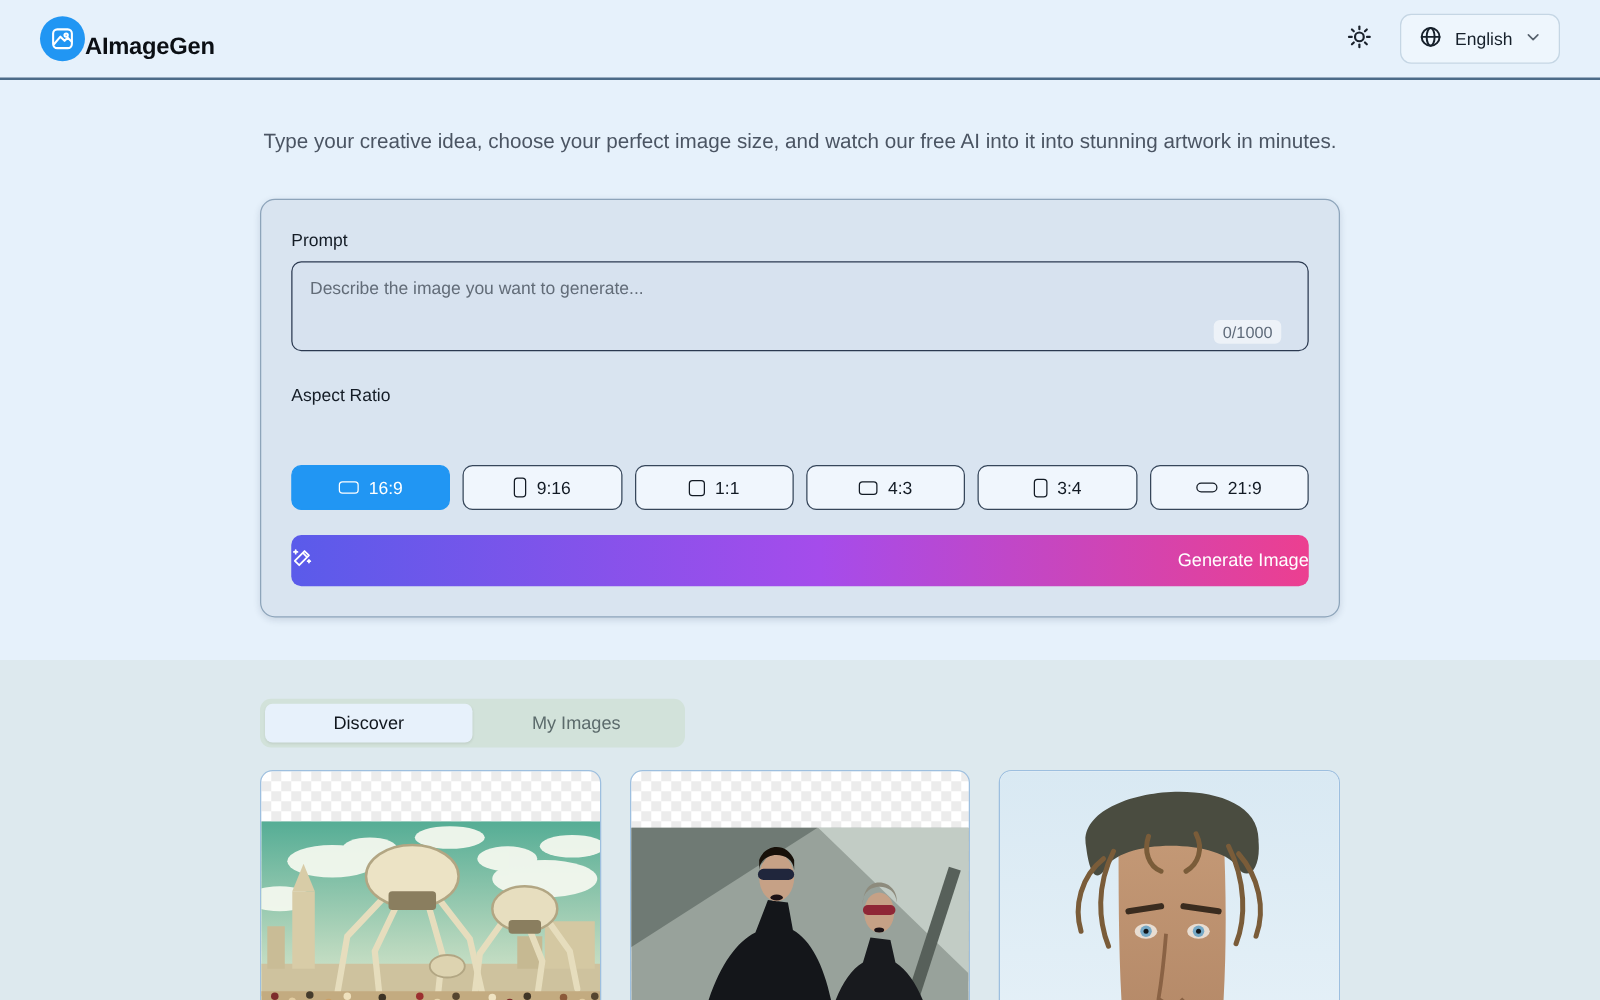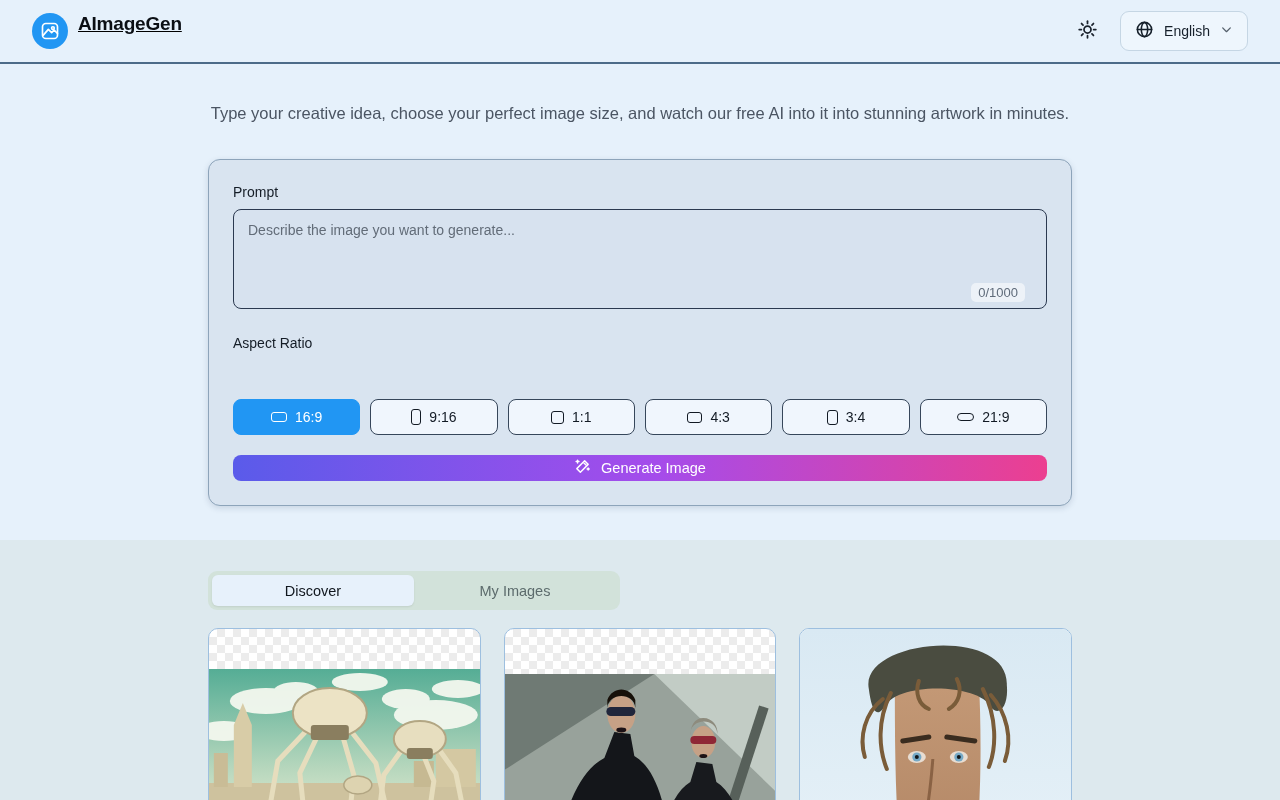--- a/index.html
+++ b/index.html
@@ -4,21 +4,21 @@
 <style>
   * { margin:0; padding:0; box-sizing:border-box; }
   html,body { width:1280px; height:800px; overflow:hidden; }
   body { font-family:"Liberation Sans", sans-serif; background:#dde9ee; }
 
   
   .header {
     height:64px; background:#e6f1fb; display:flex; align-items:center;
     justify-content:space-between; padding:0 32px; border-bottom:2px solid #4c6b88;
   }
-  .brand { display:flex; align-items:flex-start; gap:10px;text-decoration:underline; }
+  .brand { display:flex; align-items:flex-end; gap:0; }
   .logo-circle {
     width:36px; height:36px; border-radius:50%; background:#2196f3;
     display:flex; align-items:center; justify-content:center;
   }
   .brand-name { font-size:19px; font-weight:700; color:#0b0f14; letter-spacing:-0.2px; }
   .header-right { display:flex; align-items:center; gap:22px; }
   .theme-btn { background:none; border:none; cursor:pointer; display:flex; align-items:center; }
   .lang-btn {
     display:flex; align-items:center; gap:10px; background:#eef6fd;
     border:1px solid #c5d6e4; border-radius:9px; padding:8px 14px;
@@ -32,21 +32,21 @@
 
   
   .gen-card {
     width:864px; margin:36px auto 0; background:#d9e4f0;
     border:1px solid #8da4ba; border-radius:12px; padding:24px;
     box-shadow:0 2px 6px rgba(30,50,80,.15); text-align:left;
   }
   .field-label { display:block; font-size:14px; color:#141c26; margin-bottom:9px; }
   .textarea-wrap { position:relative; margin-bottom:22px; }
   .prompt-input {
-    width:100%; height:100px; resize:none; background:#d7e2ef;
+    width:100%; height:72px; resize:none; background:#d7e2ef;
     border:1px solid #2b3950; border-radius:8px; padding:12px 14px;
     font-family:inherit; font-size:14px; color:#1b2430; outline:none;
   }
   .prompt-input::placeholder { color:#626c78; }
   .char-counter {
     position:absolute; right:22px; bottom:11px; font-size:13px; color:#5f6b7a;
     background:rgba(255,255,255,.55); padding:2px 7px; border-radius:5px;
   }
   .ratio-row { display:flex; gap:10px; margin-bottom:20px;margin-top:48px; }
   .ratio-btn {
@@ -56,31 +56,31 @@
   }
   .ratio-btn.active { background:#2196f3; border-color:#2196f3; color:#fff; }
   .ric { display:inline-block; border:1.6px solid currentColor; border-radius:3px; }
   .r169 { width:16px; height:10px; }
   .r916 { width:10px; height:16px; }
   .r11  { width:13px; height:13px; }
   .r43  { width:15px; height:11px; }
   .r34  { width:11px; height:15px; }
   .r219 { width:17px; height:8px; border-radius:4px; }
   .generate-btn {
-    width:100%; height:26px; border:none; border-radius:8px; cursor:pointer;
-    display:flex; align-items:center; justify-content:center; gap:10px;
+    width:100%; height:41px; border:none; border-radius:8px; cursor:pointer;
+    display:flex; align-items:center; justify-content:space-between; gap:10px;
     background:linear-gradient(90deg,#5a5bea 0%,#a54ceb 52%,#ec3f90 100%);
     color:#fff; font-size:14.5px; font-family:inherit;
   }
 
   
   .gallery { background:#dde9ee; padding:31px 0 0; }
   .gallery-inner { width:864px; margin:0 auto; }
   .tabs {
-    width:412px; background:#d2e2da; border-radius:9px; padding:4px;
+    width:340px; background:#d2e2da; border-radius:9px; padding:4px;
     display:flex; margin-bottom:18px;
   }
   .tab {
     flex:1; height:31px; border:none; border-radius:6px; background:transparent;
     font-size:14.5px; color:#5c6b6c; cursor:pointer; font-family:inherit;
   }
   .tab.active { background:#e7f1fb; color:#10161d; box-shadow:0 1px 2px rgba(0,0,0,.08); }
   .grid { display:grid; grid-template-columns:repeat(3,1fr); gap:23px; }
   .img-card {
     height:380px; border:1px solid #9dbfdf; border-radius:10px; overflow:hidden;

